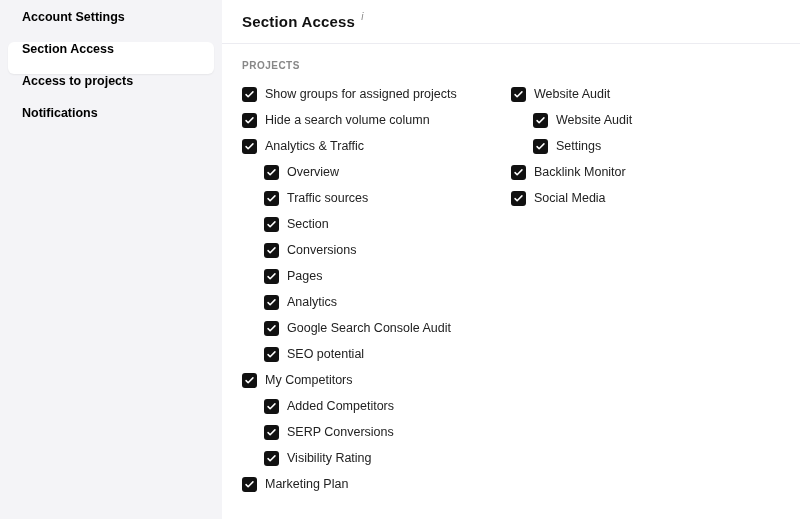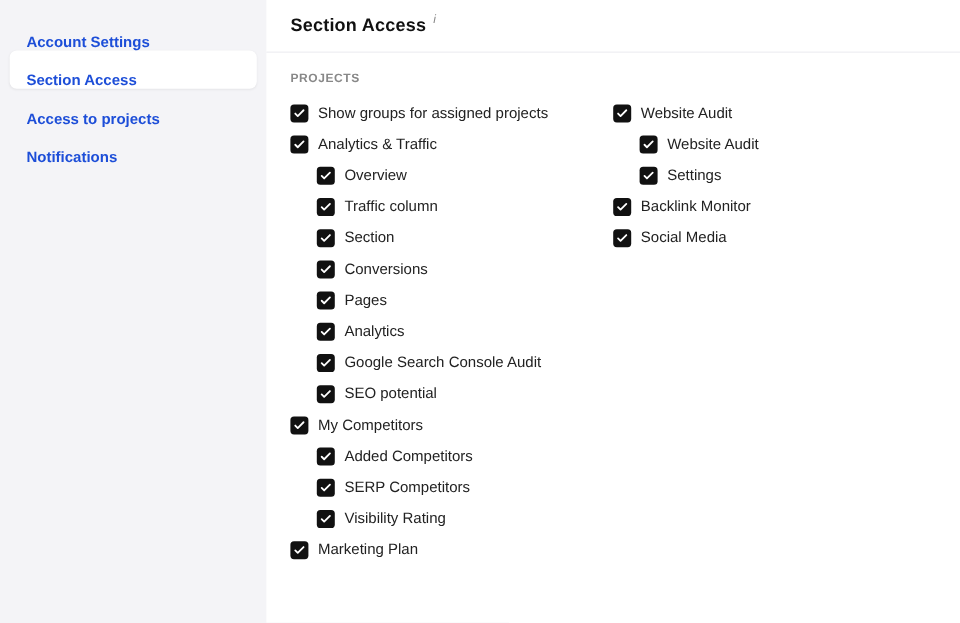--- a/index.html
+++ b/index.html
@@ -15,25 +15,25 @@
     
     .sidebar {
       width: 222px;
       padding: 10px 8px 0 8px;
       background: #f4f4f7;
       flex-shrink: 0;
     }
     .nav-item {
       height: 32px;
       display: flex;
-      align-items: flex-end;
+      align-items: flex-start;
       padding: 0 14px;
       font-size: 12.5px;
       font-weight: 600;
-      color: #1d4ed8;
+      color: #000000;
       border-radius: 6px;
       cursor: pointer;
     }
     .nav-item.active {
       background: #fff;
       box-shadow: 0 1px 2px rgba(0,0,0,0.06);
     }
 
     
     .main {
@@ -135,37 +135,45 @@
                 </svg>
               </span>
               <span>Show groups for assigned projects</span>
             </div>
             <div class="chk-row">
               <span class="chk">
                 <svg viewBox="0 0 16 16">
                   <path d="M3 8.2l3 3 7-7" stroke="#fff" stroke-width="2.2" fill="none" stroke-linecap="round" stroke-linejoin="round"></path>
                 </svg>
               </span>
+              <span>Hide a search volume column</span>
+            </div>
+            <div class="chk-row">
+              <span class="chk">
+                <svg viewBox="0 0 16 16">
+                  <path d="M3 8.2l3 3 7-7" stroke="#fff" stroke-width="2.2" fill="none" stroke-linecap="round" stroke-linejoin="round"></path>
+                </svg>
+              </span>
               <span>Analytics &amp; Traffic</span>
             </div>
             <div class="chk-row child">
               <span class="chk">
                 <svg viewBox="0 0 16 16">
                   <path d="M3 8.2l3 3 7-7" stroke="#fff" stroke-width="2.2" fill="none" stroke-linecap="round" stroke-linejoin="round"></path>
                 </svg>
               </span>
               <span>Overview</span>
             </div>
             <div class="chk-row child">
               <span class="chk">
                 <svg viewBox="0 0 16 16">
                   <path d="M3 8.2l3 3 7-7" stroke="#fff" stroke-width="2.2" fill="none" stroke-linecap="round" stroke-linejoin="round"></path>
                 </svg>
               </span>
-              <span>Traffic column</span>
+              <span>Traffic sources</span>
             </div>
             <div class="chk-row child">
               <span class="chk">
                 <svg viewBox="0 0 16 16">
                   <path d="M3 8.2l3 3 7-7" stroke="#fff" stroke-width="2.2" fill="none" stroke-linecap="round" stroke-linejoin="round"></path>
                 </svg>
               </span>
               <span>Section</span>
             </div>
             <div class="chk-row child">
@@ -223,21 +231,21 @@
                 </svg>
               </span>
               <span>Added Competitors</span>
             </div>
             <div class="chk-row child">
               <span class="chk">
                 <svg viewBox="0 0 16 16">
                   <path d="M3 8.2l3 3 7-7" stroke="#fff" stroke-width="2.2" fill="none" stroke-linecap="round" stroke-linejoin="round"></path>
                 </svg>
               </span>
-              <span>SERP Competitors</span>
+              <span>SERP Conversions</span>
             </div>
             <div class="chk-row child">
               <span class="chk">
                 <svg viewBox="0 0 16 16">
                   <path d="M3 8.2l3 3 7-7" stroke="#fff" stroke-width="2.2" fill="none" stroke-linecap="round" stroke-linejoin="round"></path>
                 </svg>
               </span>
               <span>Visibility Rating</span>
             </div>
             <div class="chk-row">

